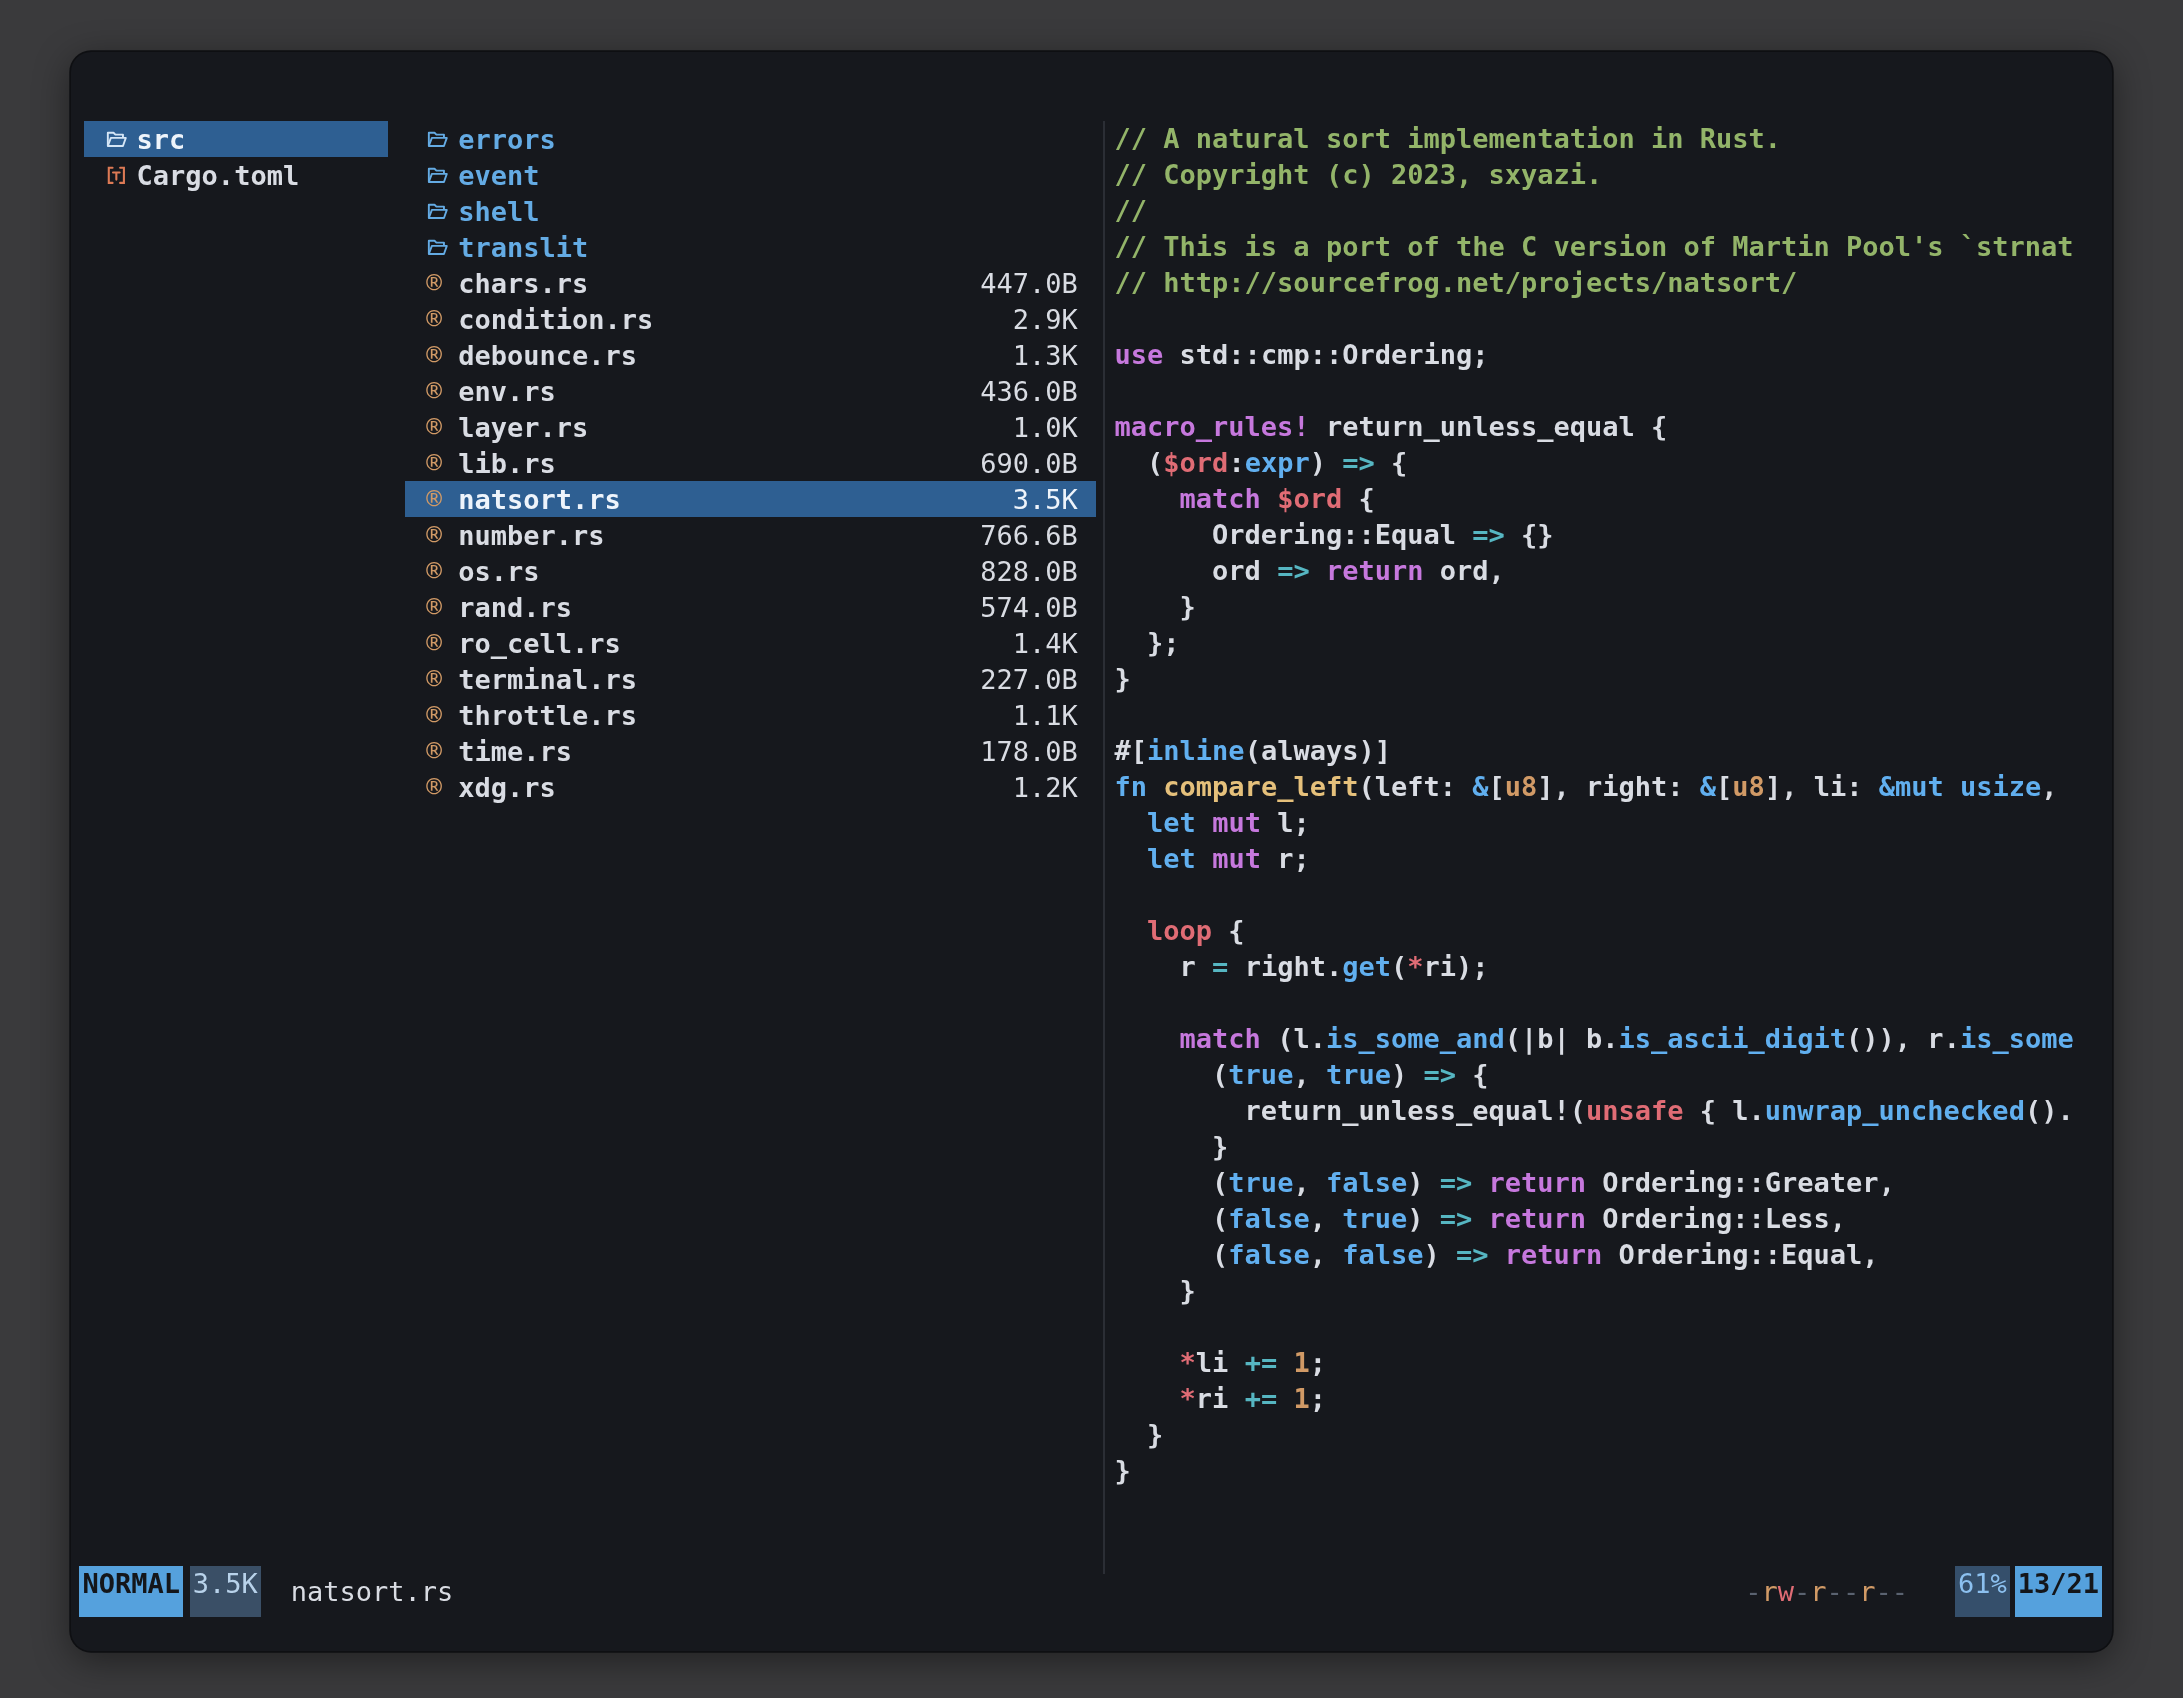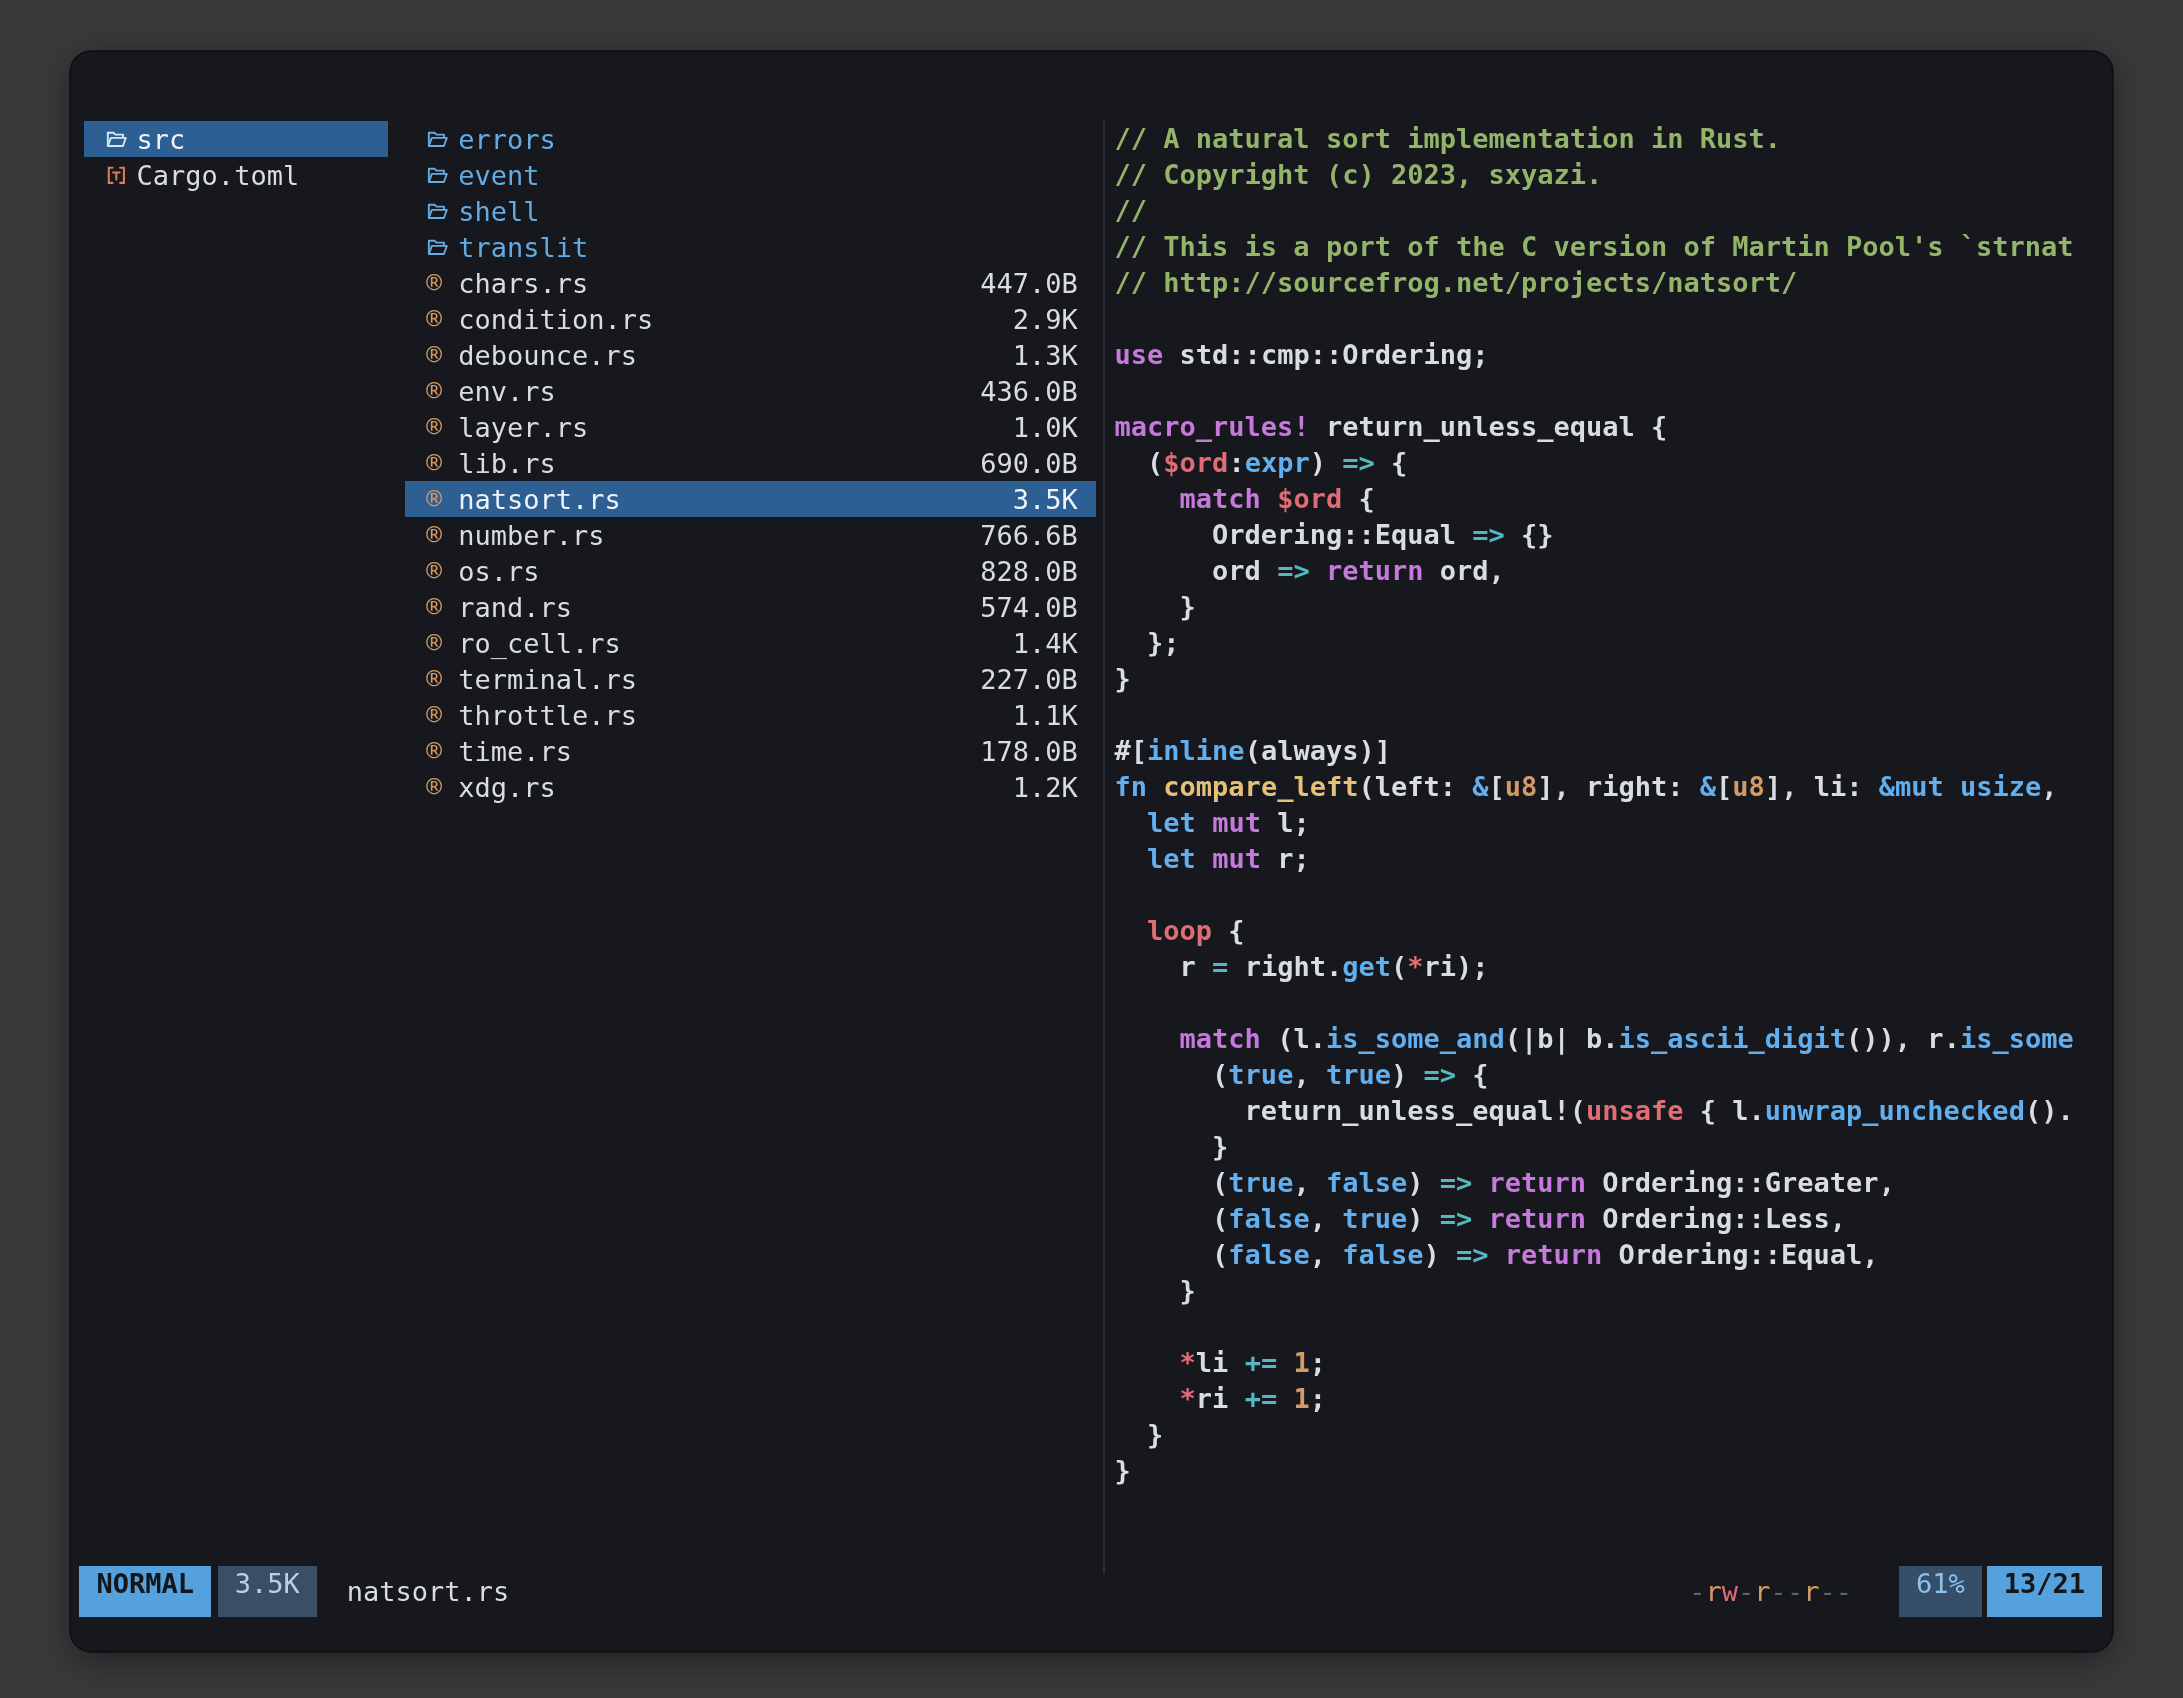--- a/index.html
+++ b/index.html
@@ -29,41 +29,41 @@
     height:36px;display:flex;align-items:center;
     padding:0 18.5px 0 21px;box-sizing:border-box;white-space:pre;
   }
   .row.sel{background:var(--selection_bg,#2e5f92);}
   .icon{width:32px;flex:none;display:inline-flex;align-items:center;justify-content:flex-start;}
   .icon svg{width:22.7px;height:22.7px;}
   .icon.folder-open-icon{color:var(--folder_blue,#64abe4);}
   .icon.rust-icon{color:var(--rust_orange,#d19a66);font-size:26px;}
   .icon.toml-icon{color:var(--toml_orange,#dd7a55);}
   .row.sel .icon.folder-open-icon{color:#d5e6f6;}
-  .fname{color:var(--text,#d9dce3);}
+  .fname{color:var(--text,#d9dce3);font-weight:bold;}
   .fname.dir{color:var(--folder_blue,#64abe4);}
   .row.sel .fname{color:#eef4fb;}
   .fsize{margin-left:auto;color:var(--text,#d9dce3);}
   .row.sel .fsize{color:#eef4fb;}
 
   .cl{height:36px;line-height:36px;white-space:pre;}
   .tok-w{color:var(--text,#d9dce3);}
   .tok-cmt{color:var(--code_comment,#93b469);}
   .tok-kw{color:var(--code_keyword,#c678dd);}
   .tok-blu{color:var(--code_blue,#61afef);}
   .tok-cyn{color:var(--code_cyan,#56b6c2);}
   .tok-sal{color:var(--code_salmon,#e06c75);}
   .tok-org{color:var(--code_orange,#d19a66);}
   .tok-yel{color:var(--code_yellow,#e5c07b);}
 
   .statusbar{
     height:35px;flex:none;display:flex;align-items:center;
     margin:0 10px 42px 8.4px;white-space:pre;
   }
-  .badge{height:51px;line-height:35px;padding:0 17px;flex:none;}
+  .badge{height:51px;line-height:35px;padding:0 3px;flex:none;}
   .badge.mode{background:var(--accent_blue,#55a1dd);color:var(--badge_dark_text,#14161a);font-weight:bold;}
   .badge.size{background:var(--size_badge_bg,#3a4f66);color:var(--size_badge_fg,#b8d2ea);margin-left:6.7px;}
   .sb-filename{margin-left:30px;color:var(--text,#d9dce3);}
   .perms{margin-left:auto;}
   .pm-dash{color:var(--perm_dash,#5a6270);}
   .pm-r{color:var(--code_orange,#d19a66);}
   .pm-w{color:var(--code_salmon,#e06c75);}
   .badge.pct{background:var(--pct_badge_bg,#354f6b);color:var(--pct_badge_fg,#8cc0ef);margin-left:47px;}
   .badge.pos{background:var(--accent_blue,#55a1dd);color:var(--badge_dark_text,#14161a);font-weight:bold;margin-left:5px;}
 </style>

